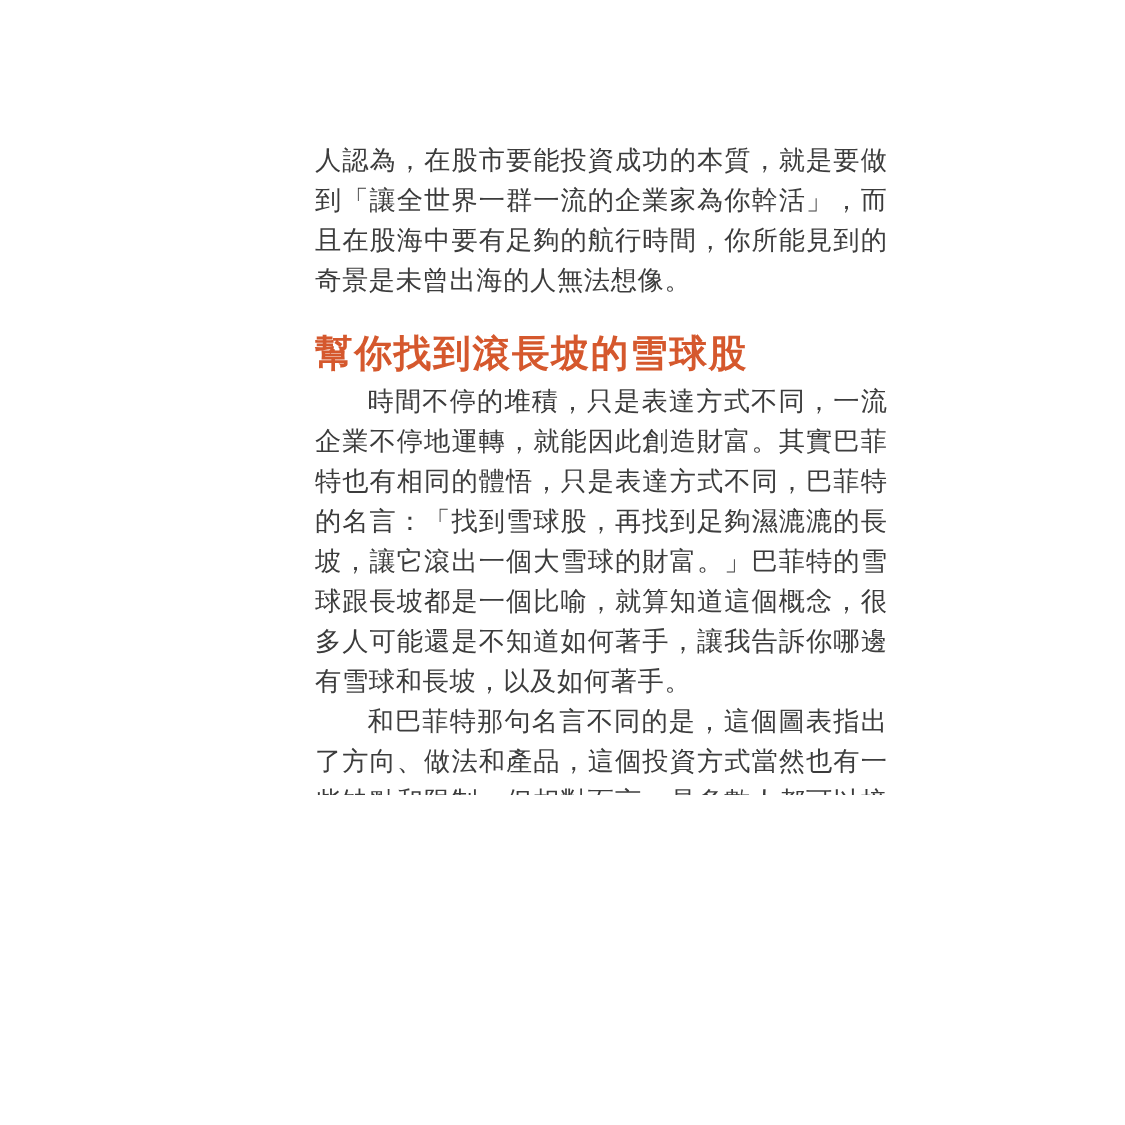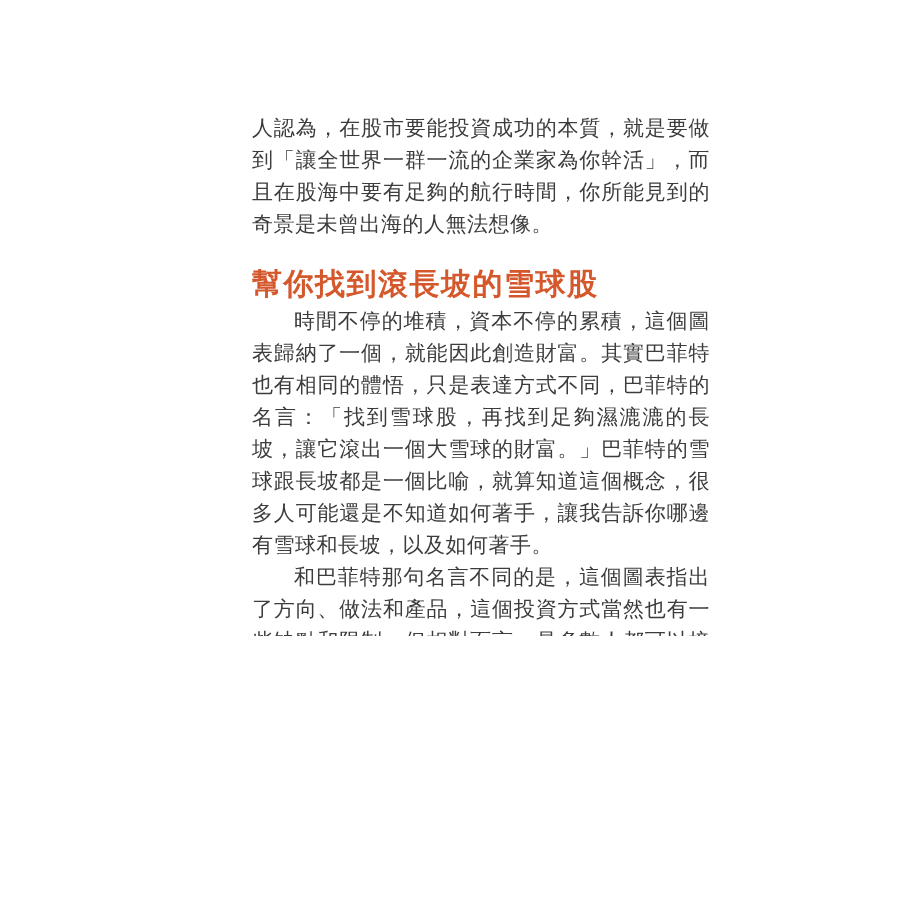--- a/index.html
+++ b/index.html
@@ -67,21 +67,21 @@
 <body>
 
 <div class="page">
 
   <div class="text-column">
 
     <p class="body-par">人認為，在股市要能投資成功的本質，就是要做到「讓全世界一群一流的企業家為你幹活」，而且在股海中要有足夠的航行時間，你所能見到的奇景是未曾出海的人無法想像。</p>
 
     <h2 class="section-heading">幫你找到滾長坡的雪球股</h2>
 
-    <p class="body-par indent">時間不停的堆積，資本不停的累積，這個圖表歸納了一個，就能因此創造財富。其實巴菲特也有相同的體悟，只是表達方式不同，巴菲特的名言：「找到雪球股，再找到足夠濕漉漉的長坡，讓它滾出一個大雪球的財富。」巴菲特的雪球跟長坡都是一個比喻，就算知道這個概念，很多人可能還是不知道如何著手，讓我告訴你哪邊有雪球和長坡，以及如何著手。</p>
+    <p class="body-par indent">時間不停的堆積，只是表達方式不同，一流企業不停地運轉，就能因此創造財富。其實巴菲特也有相同的體悟，只是表達方式不同，巴菲特的名言：「找到雪球股，再找到足夠濕漉漉的長坡，讓它滾出一個大雪球的財富。」巴菲特的雪球跟長坡都是一個比喻，就算知道這個概念，很多人可能還是不知道如何著手，讓我告訴你哪邊有雪球和長坡，以及如何著手。</p>
 
 
     <p class="body-par indent">和巴菲特那句名言不同的是，這個圖表指出了方向、做法和產品，這個投資方式當然也有一些缺點和限制，但相對而言，是多數人都可以接受、能達到財務自由，簡單而好用的方法，至於缺點和限制的部分，我稍作調整之後，就不再是限制，絕大多數人都可以適用，也就是「阿甘投資法」。</p>
 
   </div>
 
   <div class="footer">
     <div class="page-number">40</div>
     <div class="running-title">阿甘投資法 不看盤、不選股、不挑買點</div>
   </div>

